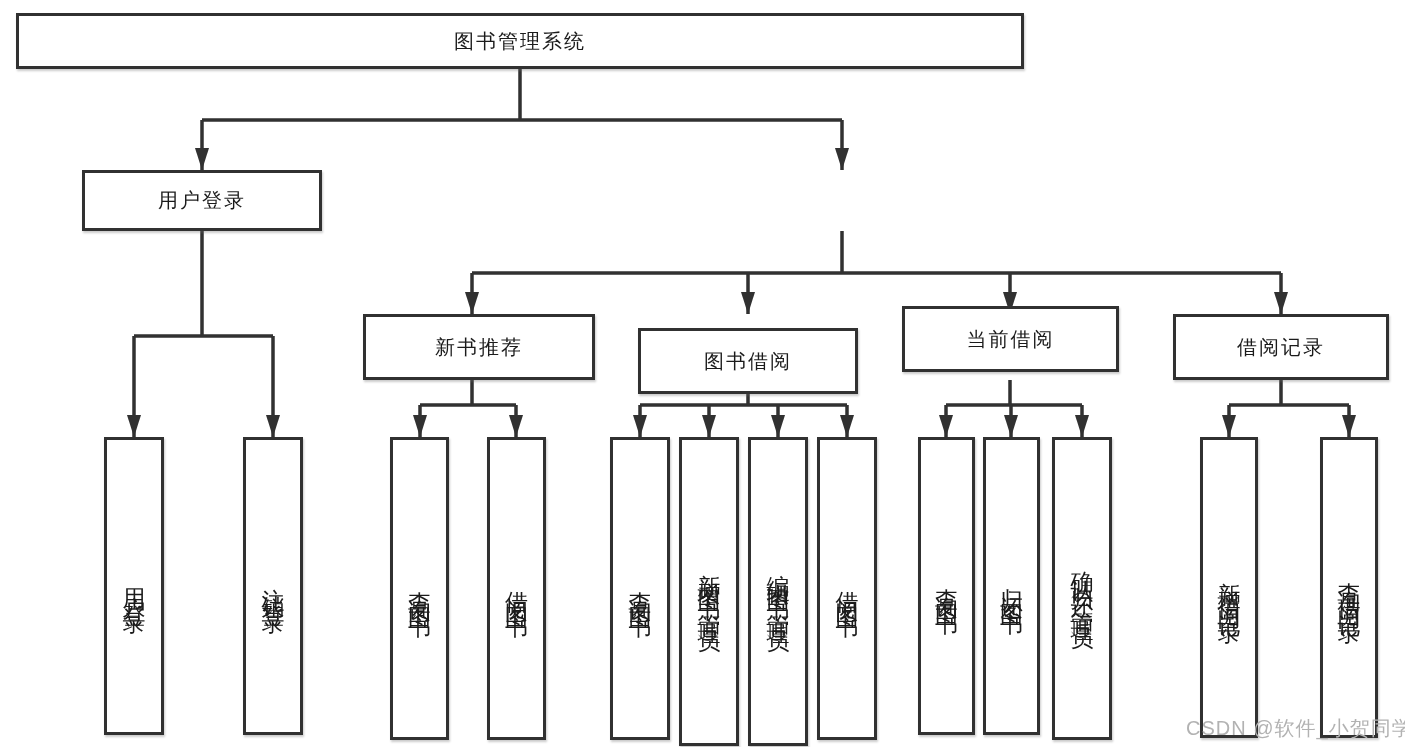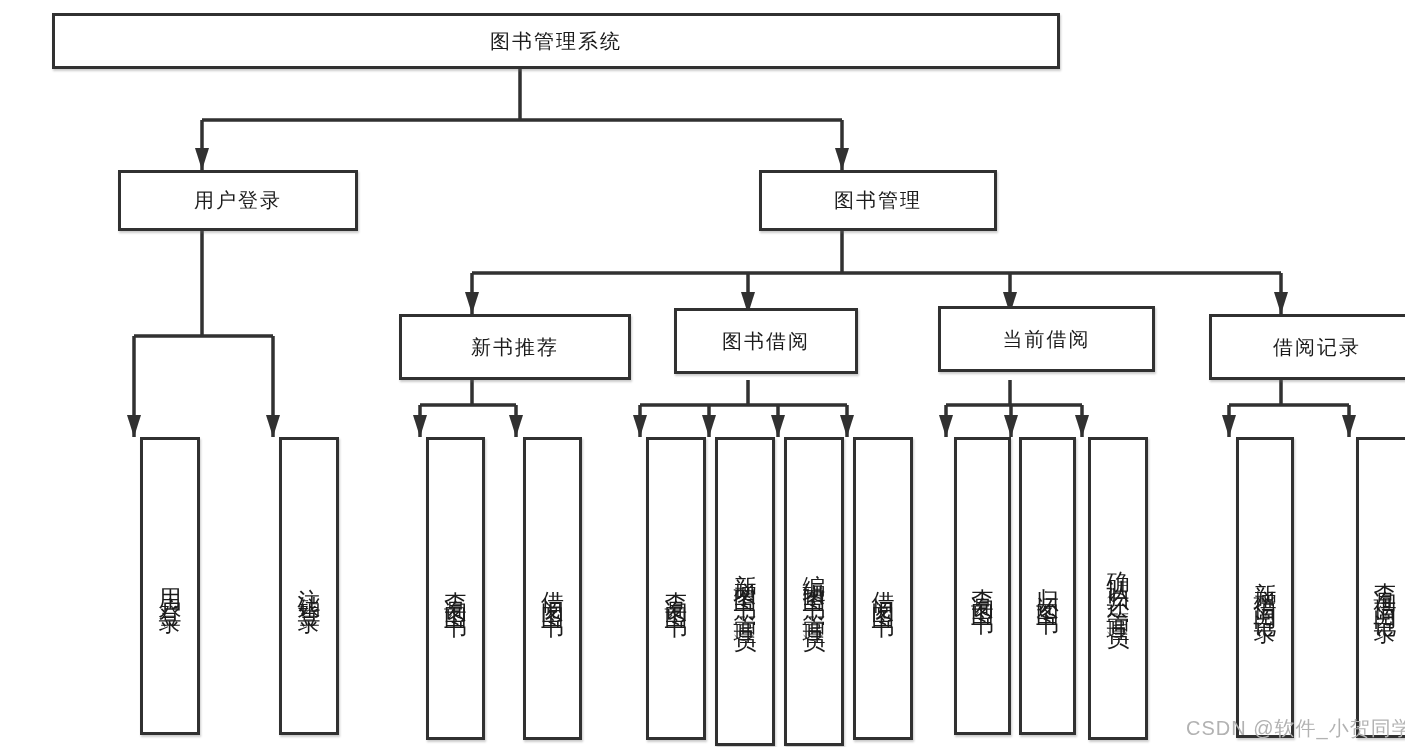--- a/index.html
+++ b/index.html
@@ -13,21 +13,20 @@
   svg.connectors{position:absolute;left:0;top:0;z-index:1;}
   .box{
     position:absolute;
     background:#ffffff;
     border:3px solid #313131;
     box-sizing:border-box;
     display:flex;align-items:center;justify-content:center;
     color:#1b1b1b;
     z-index:2;
     box-shadow:1px 2px 2px rgba(110,110,110,0.35);
-    margin-left:36px;
   }
   .h-label{
     font-size:20px;
     letter-spacing:2px;
     white-space:nowrap;
     text-align:center;
   }
   .v-box span{
     writing-mode:vertical-rl;
     text-orientation:mixed;
@@ -89,28 +88,25 @@
     </g>
   </svg>
 
   <div class="box" style="left:16px;top:13px;width:1008px;height:56px;">
     <span class="h-label">图书管理系统</span>
   </div>
 
   <div class="box" style="left:82px;top:170px;width:240px;height:61px;">
     <span class="h-label">用户登录</span>
   </div>
-  <div class="box" style="left:723px;top:170px;width:238px;height:61px;">
-    <span class="h-label">图书管理</span>
-  </div>
 
   <div class="box" style="left:363px;top:314px;width:232px;height:66px;">
     <span class="h-label">新书推荐</span>
   </div>
-  <div class="box" style="left:638px;top:308px;width:184px;height:66px;">
+  <div class="box" style="left:638px;top:328px;width:220px;height:66px;">
     <span class="h-label">图书借阅</span>
   </div>
   <div class="box" style="left:902px;top:306px;width:217px;height:66px;">
     <span class="h-label">当前借阅</span>
   </div>
   <div class="box" style="left:1173px;top:314px;width:216px;height:66px;">
     <span class="h-label">借阅记录</span>
   </div>
 
   <div class="box v-box" style="left:104px;top:437px;width:60px;height:298px;">

